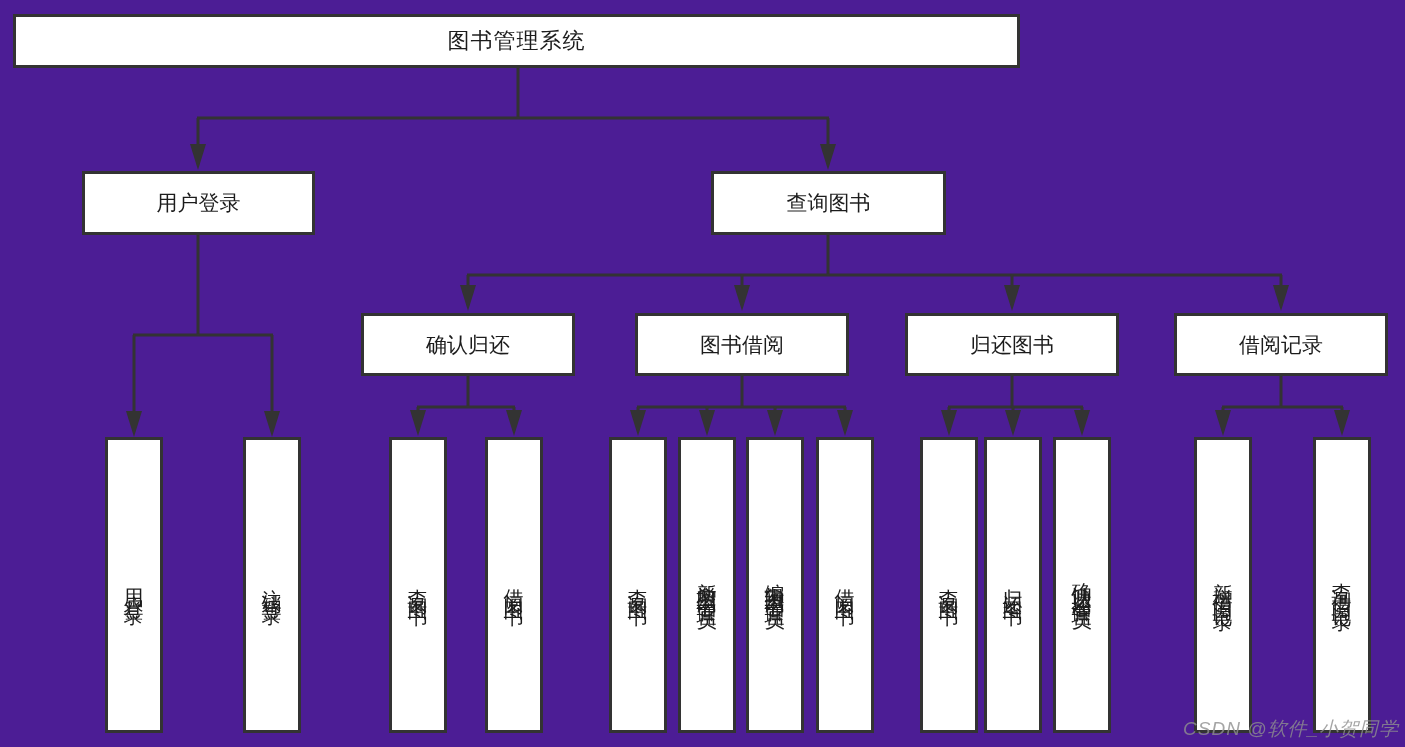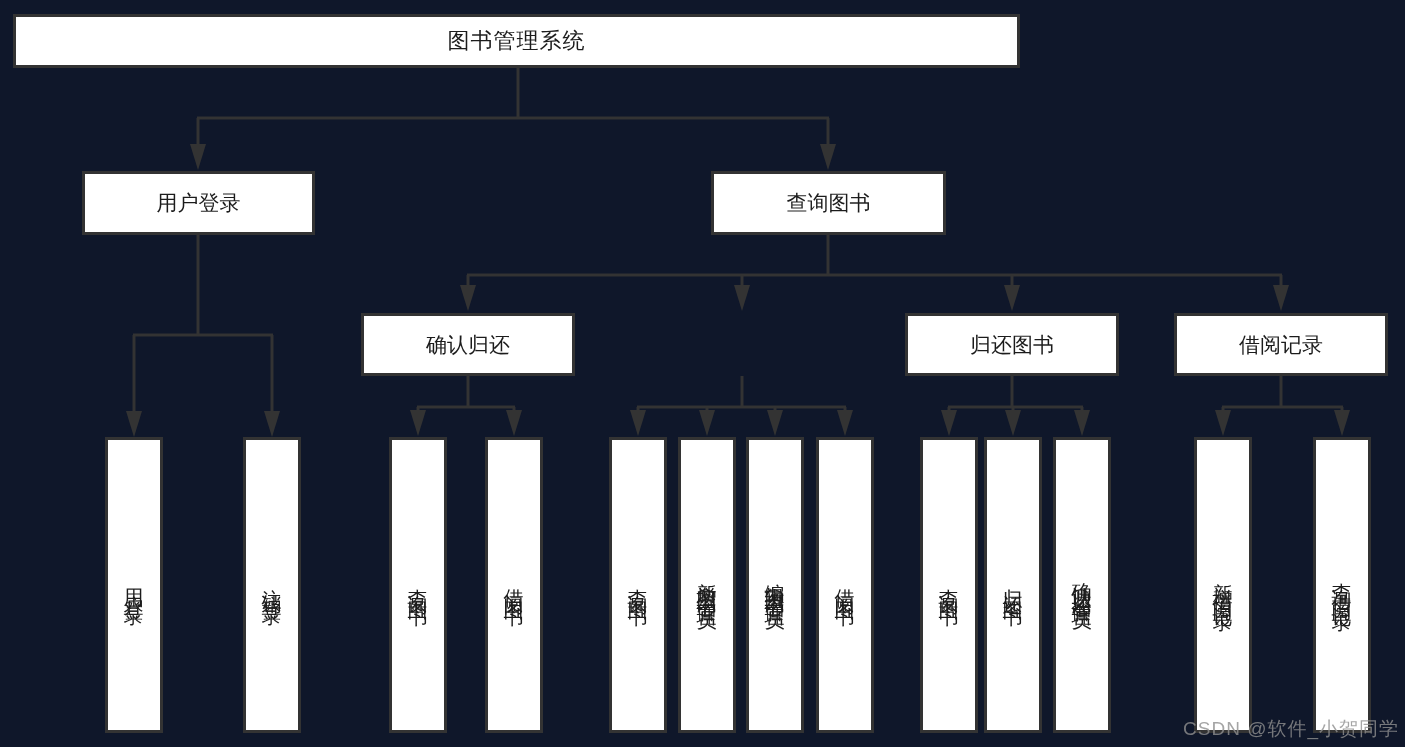--- a/index.html
+++ b/index.html
@@ -1,20 +1,20 @@
 <!DOCTYPE html>
 <html><head>
 <meta charset="utf-8">
 <style>
   html, body { margin: 0; padding: 0; background: #ffffff; }
   .canvas {
     position: relative;
     width: 1405px;
     height: 747px;
-    background: #0f172a;
+    background: #4c1d95;
     font-family: "Liberation Sans", sans-serif;
     overflow: hidden;
   }
   #connectors {
     position: absolute;
     left: 0; top: 0;
     width: 1405px; height: 747px;
     pointer-events: none;
   }
   .node {
@@ -42,20 +42,21 @@
   .vnode.long { letter-spacing: 4px; }
   .watermark {
     position: absolute;
     right: 6px;
     bottom: 5px;
     font-size: 19px;
     color: #8f8f8f;
     opacity: 0.8;
     letter-spacing: 1px;
     z-index: 5;
+    font-style: italic;
   }
 </style>
 </head>
 <body>
 
 <div class="canvas">
 
   <svg id="connectors" viewBox="0 0 1405 747" xmlns="http://www.w3.org/2000/svg">
       <line x1="518" y1="68" x2="518" y2="118" stroke="#333333" stroke-width="3"></line>
       <line x1="197" y1="118" x2="829" y2="118" stroke="#333333" stroke-width="3"></line>
@@ -110,20 +111,21 @@
       <line x1="1342" y1="407" x2="1342" y2="414" stroke="#333333" stroke-width="3"></line>
       <polygon points="1334,410 1350,410 1342,436" fill="#333333"></polygon>
     </svg>
 
   <div class="node lvl1" style="left:13px; top:14px; width:1007px; height:54px;">图书管理系统</div>
 
   <div class="node" style="left:82px; top:171px; width:233px; height:64px;">用户登录</div>
   <div class="node" style="left:711px; top:171px; width:235px; height:64px;">查询图书</div>
 
   <div class="node" style="left:361px; top:313px; width:214px; height:63px;">确认归还</div>
+  <div class="node" style="left:635px; top:313px; width:214px; height:63px;">图书借阅</div>
   <div class="node" style="left:905px; top:313px; width:214px; height:63px;">归还图书</div>
   <div class="node" style="left:1174px; top:313px; width:214px; height:63px;">借阅记录</div>
 
   <div class="node vnode" style="left:105px; top:437px; width:58px; height:296px;">用户登录</div>
   <div class="node vnode" style="left:243px; top:437px; width:58px; height:296px;">注销登录</div>
 
   <div class="node vnode" style="left:389px; top:437px; width:58px; height:296px;">查询图书</div>
   <div class="node vnode" style="left:485px; top:437px; width:58px; height:296px;">借阅图书</div>
 
   <div class="node vnode" style="left:609px; top:437px; width:58px; height:296px;">查询图书</div>

